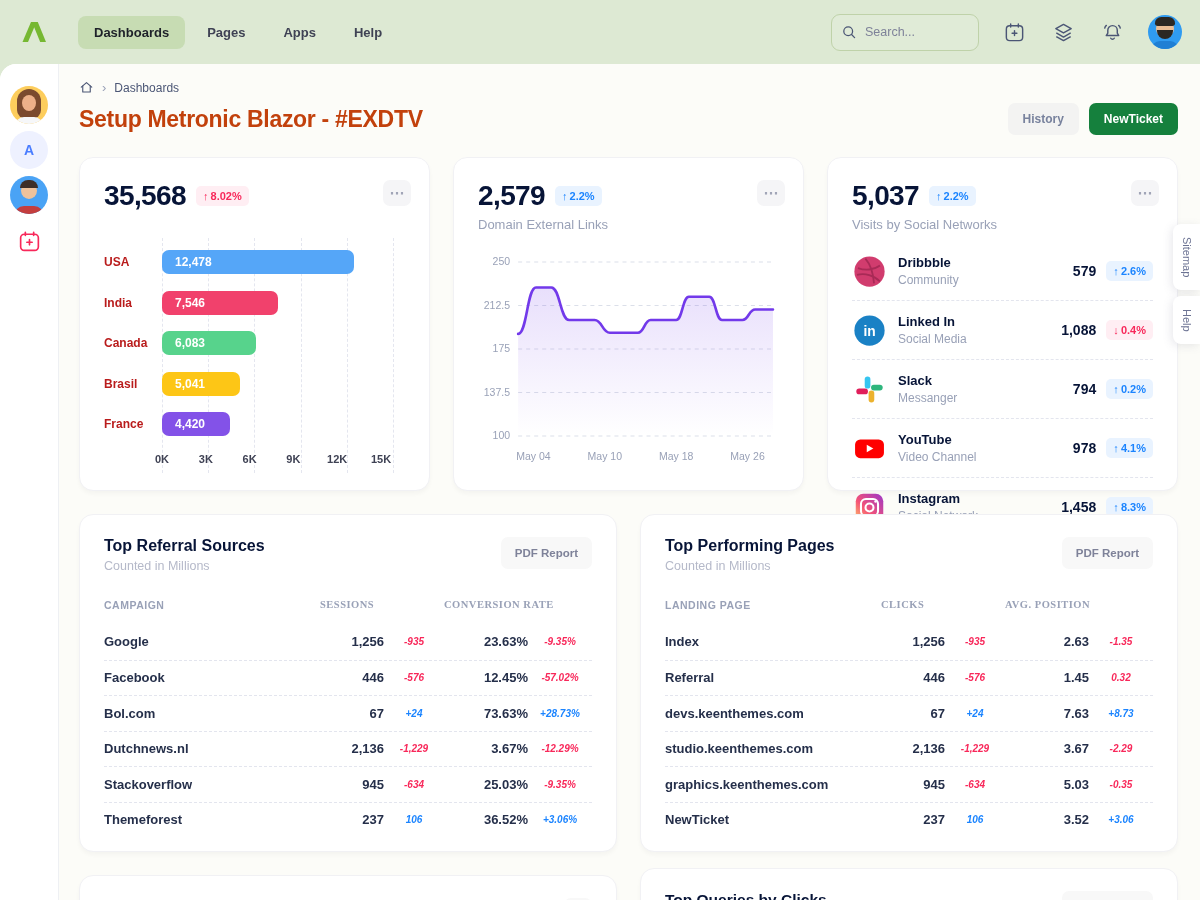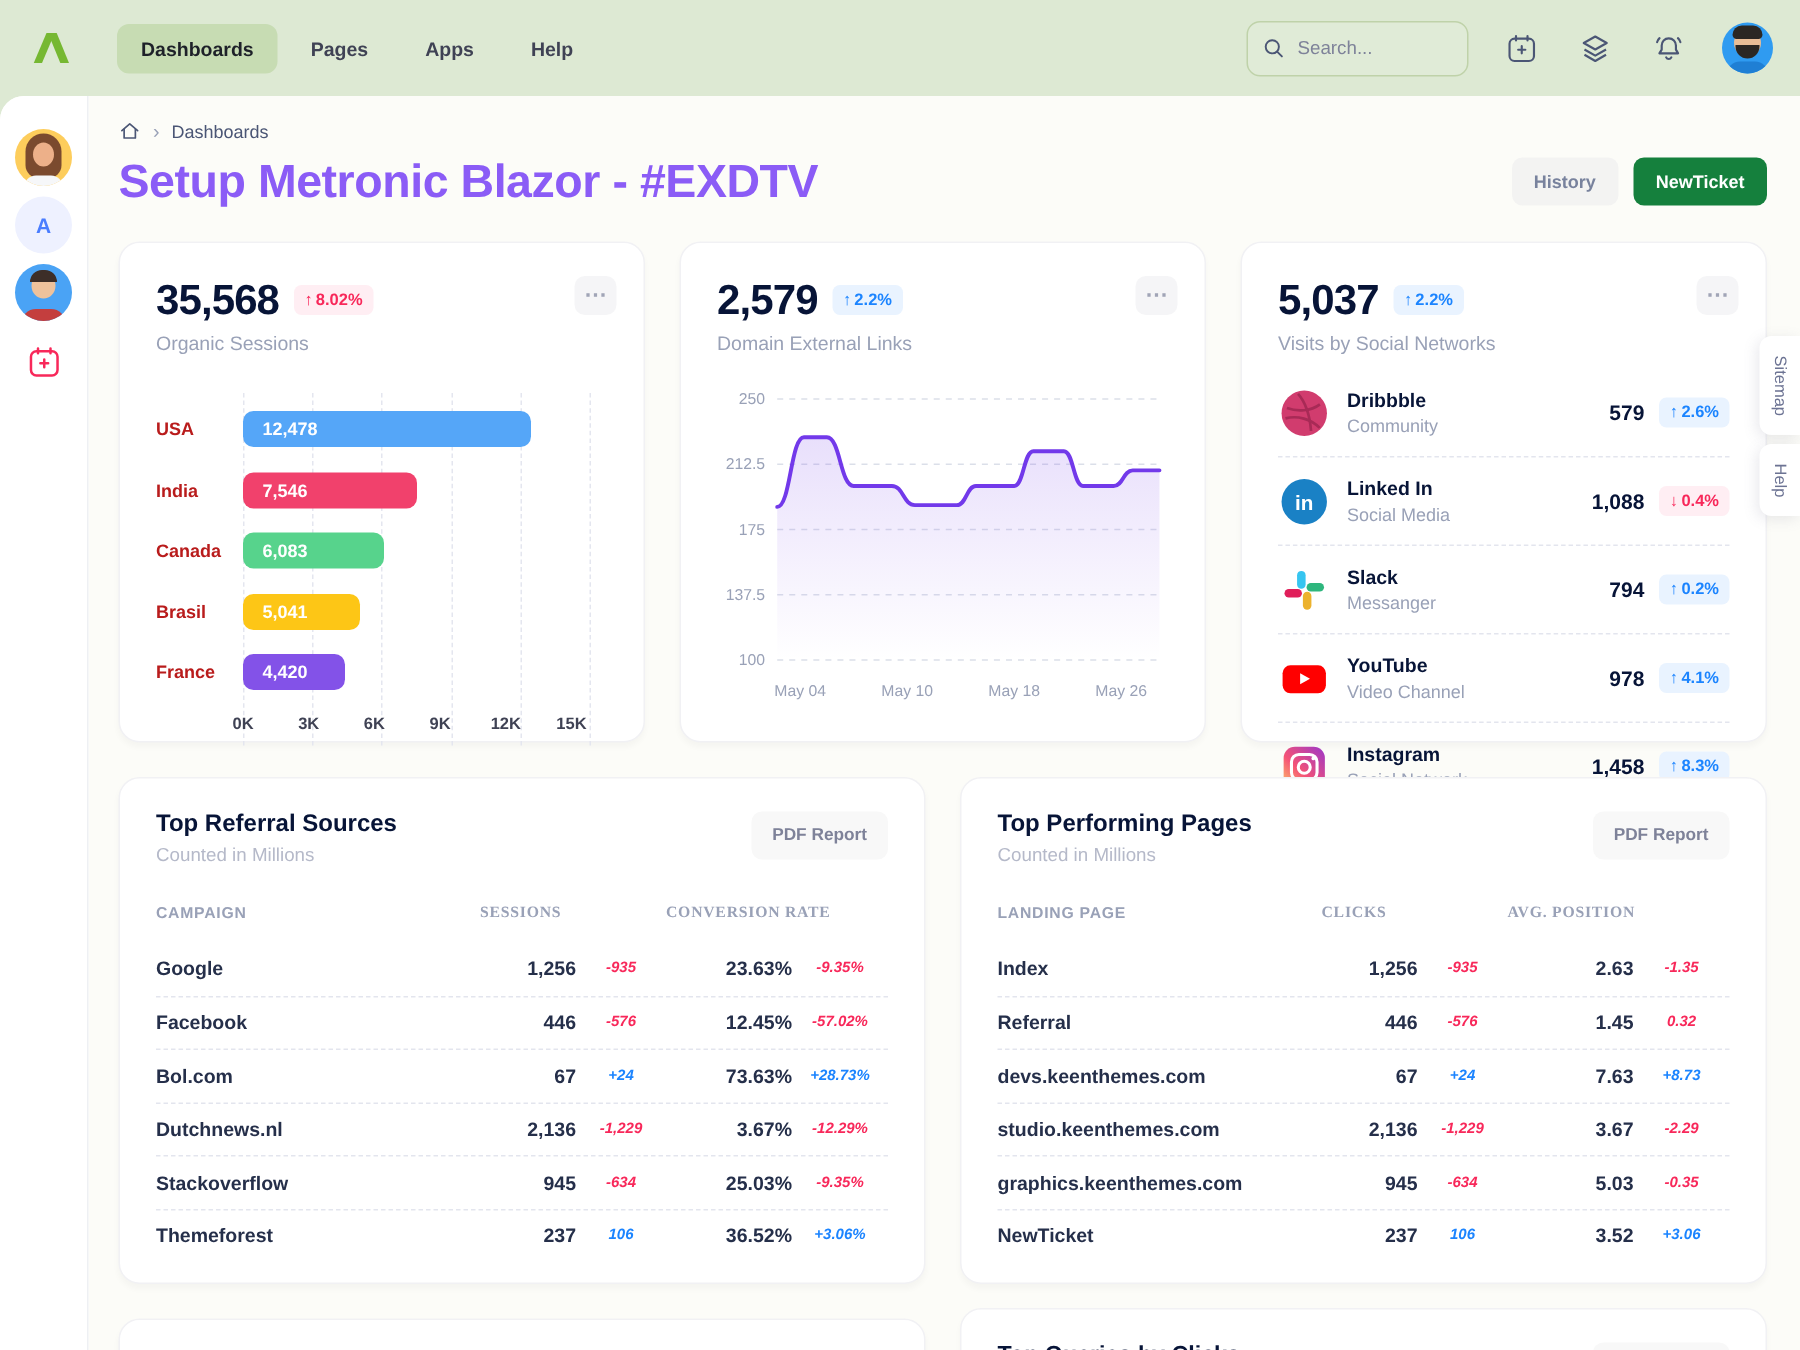--- a/index.html
+++ b/index.html
@@ -29,21 +29,21 @@
   .rail{width:59px;background:#fff;border-right:1px solid #eef0f3;display:flex;flex-direction:column;align-items:center;padding-top:22px;gap:7px;flex-shrink:0;}
   .rail .av{width:38px;height:38px;cursor:pointer;}
   .letter-av{width:38px;height:38px;border-radius:50%;background:#eef1ff;color:#4a7dff;font-size:14px;font-weight:700;display:flex;align-items:center;justify-content:center;cursor:pointer;}
   .rail-ico-btn{background:none;border:none;cursor:pointer;margin-top:8px;}
 
   main{flex:1;padding:16px 22px 0 20px;overflow:hidden;}
 
   .breadcrumb{display:flex;align-items:center;gap:8px;font-size:12px;color:#4b5675;margin-bottom:8px;}
   .breadcrumb .sep{color:#99a1b7;font-size:13px;}
   .title-row{display:flex;align-items:center;margin-bottom:22px;}
-  .page-title{font-size:31px;font-weight:700;color:#8b5cf6;letter-spacing:-0.3px;}
+  .page-title{font-size:23px;font-weight:700;color:#c2410c;letter-spacing:-0.3px;}
   .title-actions{margin-left:auto;display:flex;gap:10px;}
   .btn{border:none;border-radius:7px;font-family:inherit;font-size:12px;font-weight:600;padding:9px 15px;cursor:pointer;}
   .btn-light{background:#f3f3f2;color:#78829d;}
   .btn-green{background:#15803d;color:#fff;font-weight:700;}
 
   .grid3{display:grid;grid-template-columns:repeat(3,1fr);gap:23px;}
   .cols2{display:grid;grid-template-columns:repeat(2,1fr);gap:23px;margin-top:23px;align-items:start;}
   .card{background:#fff;border:1px solid #f1f1f4;border-radius:14px;box-shadow:0 3px 4px rgba(0,0,0,0.03);padding:22px 24px;position:relative;}
   .stat-card{height:334px;}
 
@@ -209,21 +209,20 @@
     <div class="grid3">
 
       <section class="card stat-card">
         <div class="stat-top">
           <span class="stat-value">35,568</span>
           <span class="badge b-danger">
               <span>↑</span>
               <span>8.02%</span>
             </span>
         </div>
-        <div class="stat-label">Organic Sessions</div>
         <button class="dots-btn">⋯</button>
         <div class="bc-body" id="bar-chart">
             <div class="bc-grid">
               <i style="left:0%"></i>
               <i style="left:20%"></i>
               <i style="left:40%"></i>
               <i style="left:60%"></i>
               <i style="left:80%"></i>
               <i style="left:100%"></i>
             </div>

